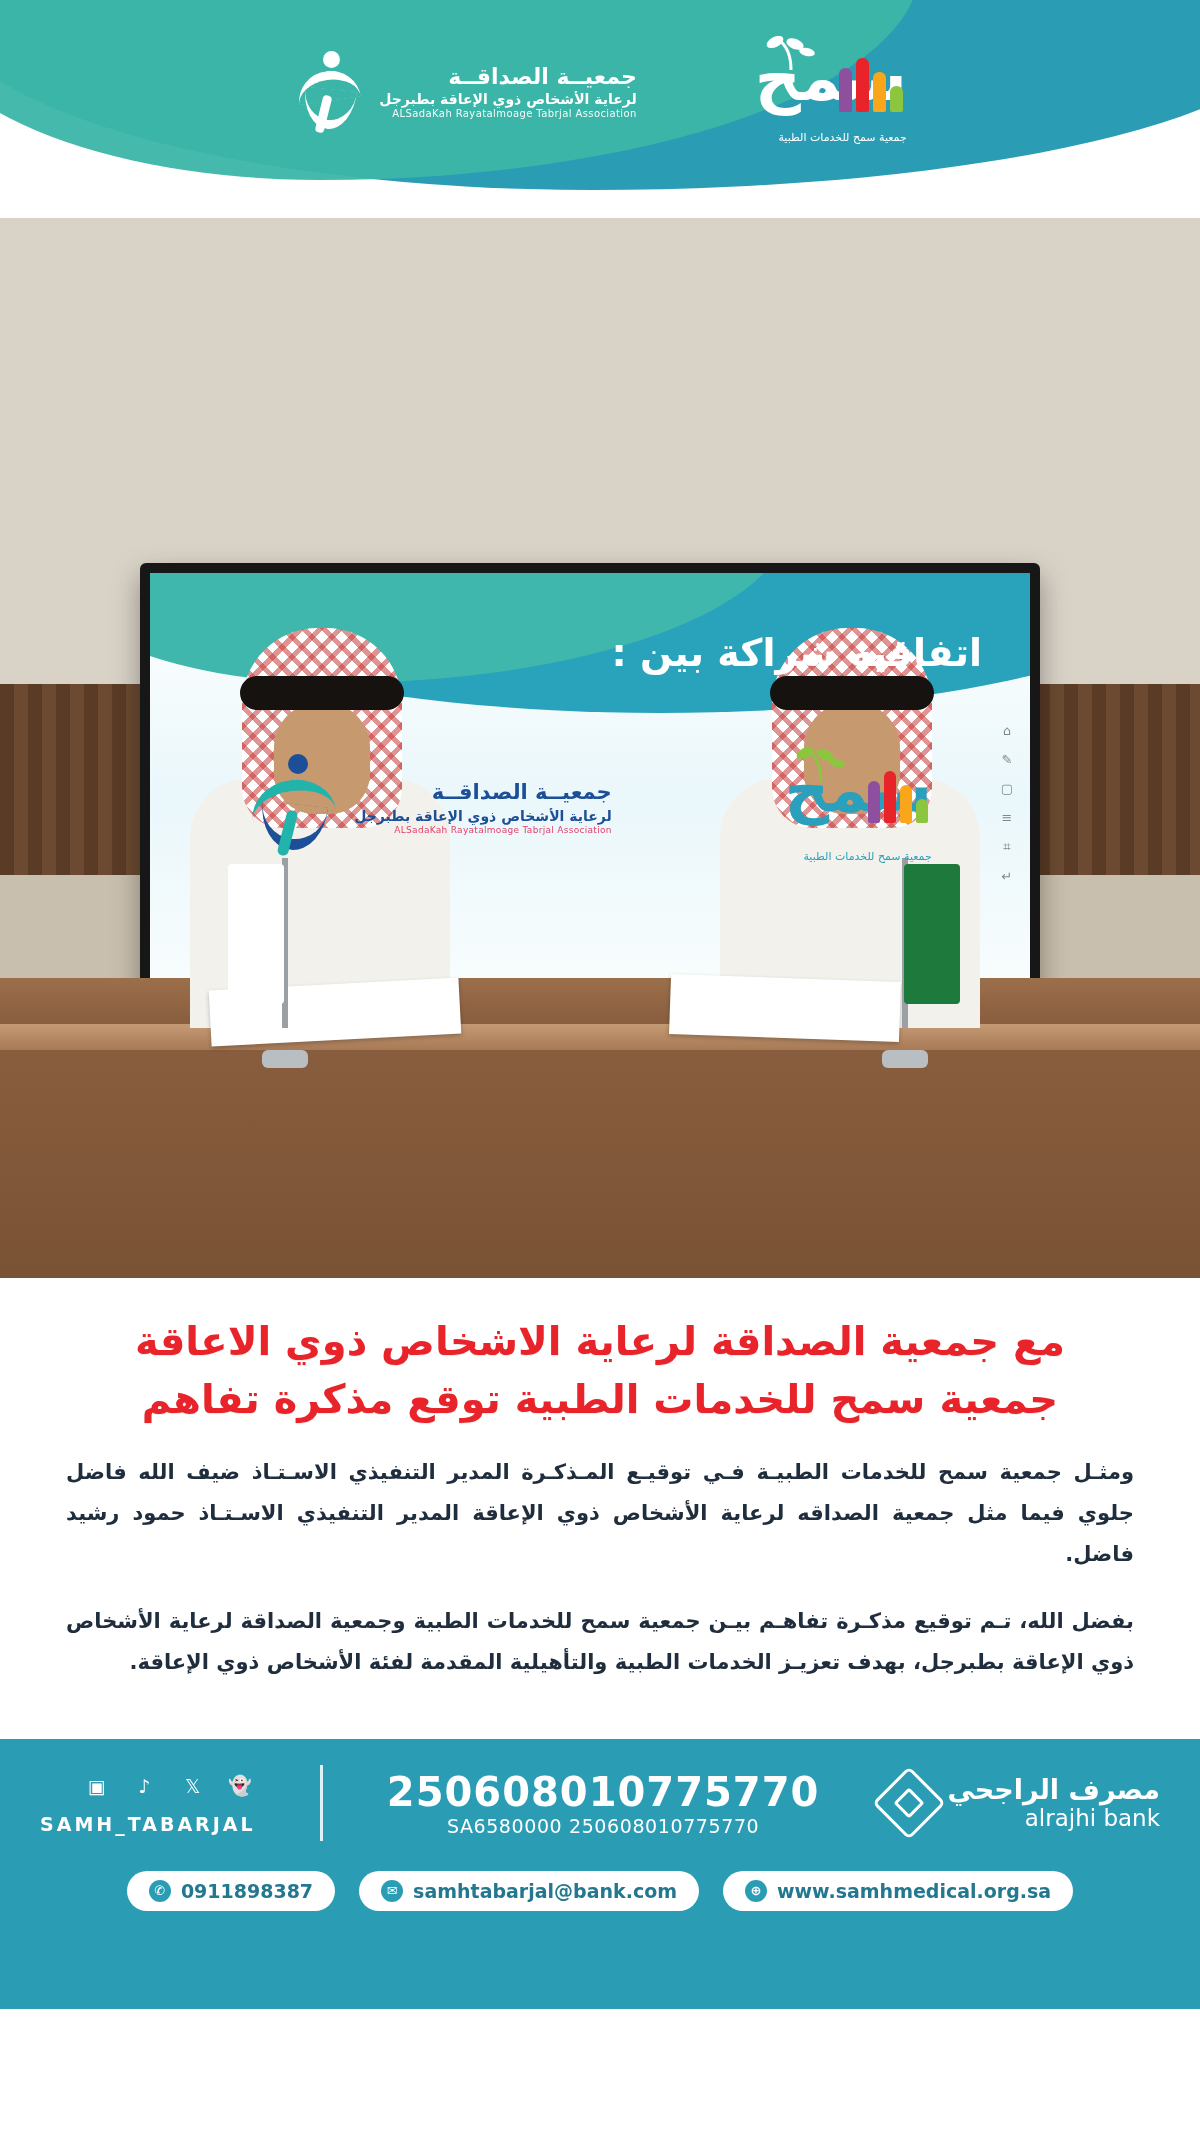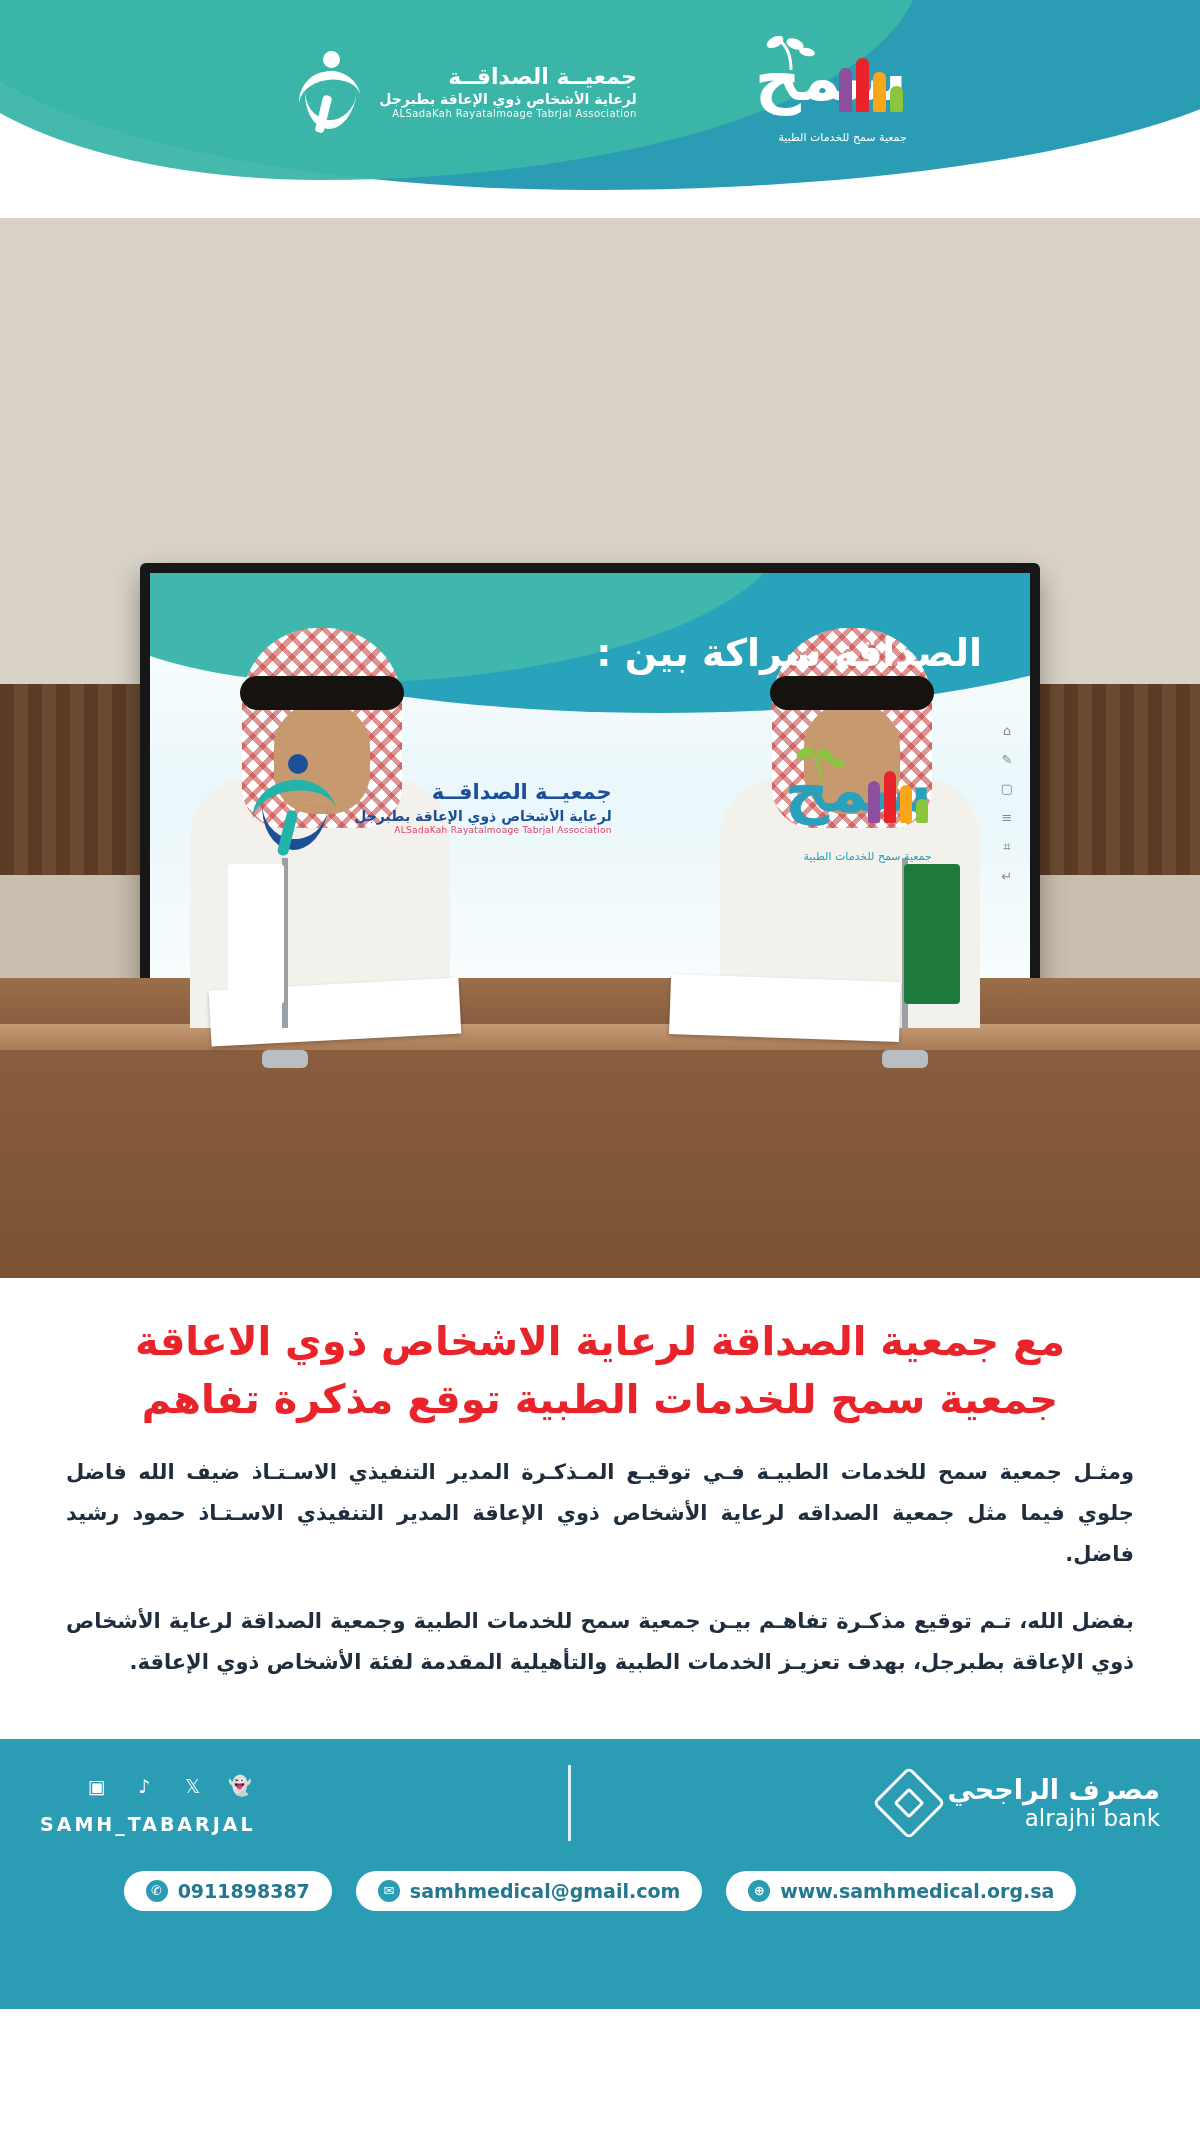--- a/index.html
+++ b/index.html
@@ -376,21 +376,21 @@
 
   <div class="photo">
     <div class="wall-top"></div>
     <div class="wall-panel"></div>
     <div class="wall-lower"></div>
 
     <div class="tv">
       <div class="tv-screen">
         <div class="tv-wave"></div>
         <div class="tv-wave2"></div>
-        <div class="tv-title">الصداقة شراكة بين :</div>
+        <div class="tv-title">اتفاقية شراكة بين :</div>
 
         <div class="tv-logos">
           <div class="tv-samh">
             <div class="word">سمح</div>
             <div class="bars">
               <i style="height:24px;background:#8cc63f"></i>
               <i style="height:38px;background:#f9a61a"></i>
               <i style="height:52px;background:#e8232a"></i>
               <i style="height:42px;background:#8e4f9e"></i>
             </div>
@@ -477,20 +477,24 @@
       <div class="bank-col">
         <div style="text-align:right">
           <div class="bank-ar">مصرف الراجحي</div>
           <div class="bank-en">alrajhi bank</div>
         </div>
         <div class="bank-mark">
             <span></span>
           </div>
       </div>
 
+      <div class="iban-col">
+        <div class="acct">250608010775770</div>
+        <div class="iban">SA6580000 250608010775770</div>
+      </div>
 
       <div class="vdivider"></div>
 
       <div class="social-col">
         <div class="social-icons">
           <span class="si">👻</span>
           <span class="si">𝕏</span>
           <span class="si">♪</span>
           <span class="si">▣</span>
         </div>
@@ -499,21 +503,21 @@
 
     </div>
 
     <div class="contact-row">
       <div class="pill">
         <span class="dot">⊕</span>
         <span>www.samhmedical.org.sa</span>
       </div>
       <div class="pill">
         <span class="dot">✉</span>
-        <span>samhmedical@gmail.com</span>
+        <span>samhtabarjal@bank.com</span>
       </div>
       <div class="pill">
         <span class="dot">✆</span>
         <span>0911898387</span>
       </div>
     </div>
   </div>
 
 </div>
 

